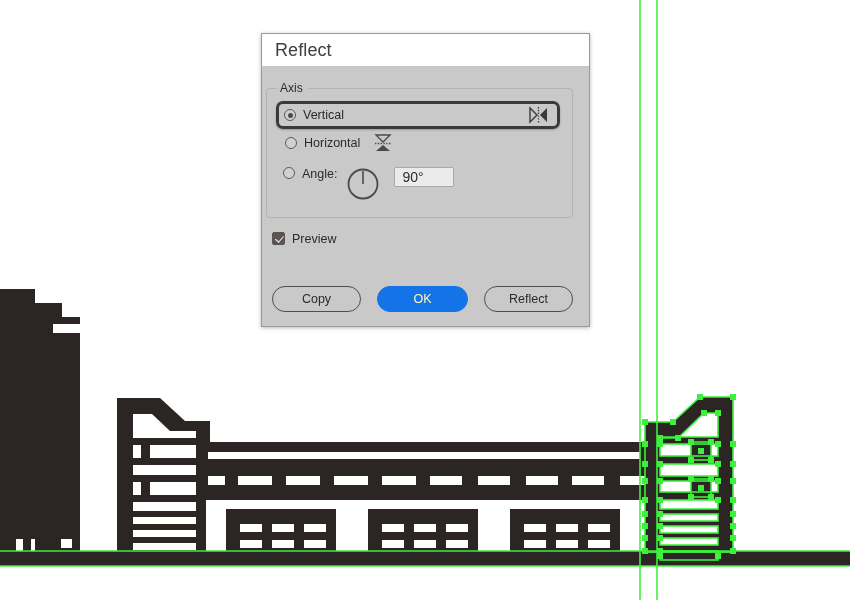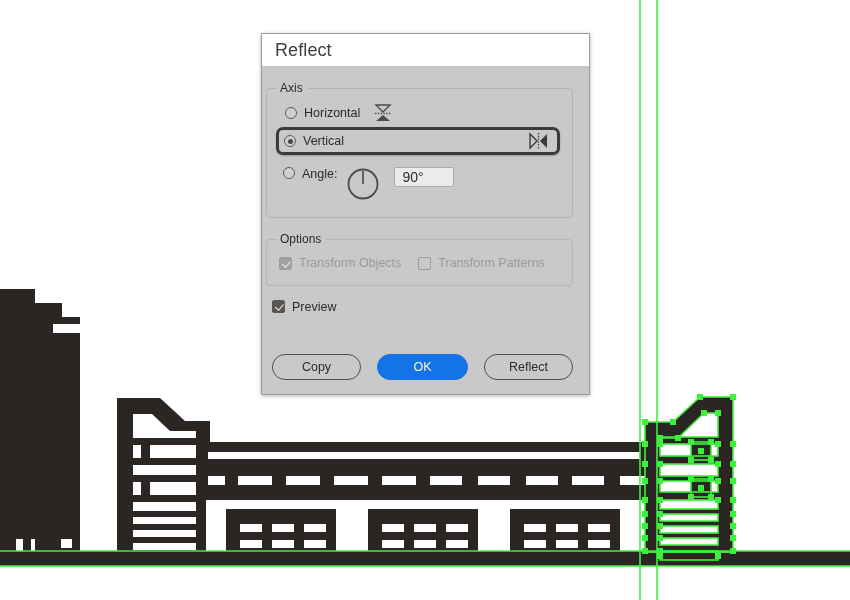--- a/index.html
+++ b/index.html
@@ -361,67 +361,57 @@
 
   <div class="titlebar">
     <span class="title">Reflect</span>
   </div>
 
   <div class="dialog-body">
 
     <fieldset class="group">
       <legend>Axis</legend>
 
+      <div class="radio-row focused">
+        <span class="radio checked"></span>
+        <span class="radio-label">Vertical</span>
+        <span class="axis-icon" style="margin-left:auto;margin-right:4px;">
+          <svg width="22" height="20" viewBox="0 0 22 20">
+            <polygon points="3,3 3,17 10,10" fill="none" stroke="#3a3a3a" stroke-width="1.4"></polygon>
+            <line x1="11.5" y1="2" x2="11.5" y2="18" stroke="#3a3a3a" stroke-width="1.3" stroke-dasharray="1.4 1.4"></line>
+            <polygon points="20,3 20,17 13,10" fill="#3a3a3a"></polygon>
+          </svg>
+        </span>
+      </div>
+
       <div class="radio-row">
         <span class="radio"></span>
         <span class="radio-label">Horizontal</span>
         <span class="axis-icon">
           <svg width="22" height="20" viewBox="0 0 22 20">
             <polygon points="4,2 18,2 11,9" fill="none" stroke="#4a4a4a" stroke-width="1.4"></polygon>
             <line x1="3" y1="10.5" x2="19" y2="10.5" stroke="#4a4a4a" stroke-width="1.3" stroke-dasharray="1.4 1.4"></line>
             <polygon points="4,18 18,18 11,12" fill="#4a4a4a"></polygon>
-          </svg>
-        </span>
-      </div>
-
-      <div class="radio-row focused">
-        <span class="radio checked"></span>
-        <span class="radio-label">Vertical</span>
-        <span class="axis-icon" style="margin-left:auto;margin-right:4px;">
-          <svg width="22" height="20" viewBox="0 0 22 20">
-            <polygon points="3,3 3,17 10,10" fill="none" stroke="#3a3a3a" stroke-width="1.4"></polygon>
-            <line x1="11.5" y1="2" x2="11.5" y2="18" stroke="#3a3a3a" stroke-width="1.3" stroke-dasharray="1.4 1.4"></line>
-            <polygon points="20,3 20,17 13,10" fill="#3a3a3a"></polygon>
           </svg>
         </span>
       </div>
 
       <div class="angle-row">
         <span class="radio"></span>
         <span class="radio-label">Angle:</span>
         <span class="dial">
           <svg width="34" height="34" viewBox="0 0 34 34">
             <circle cx="17" cy="17" r="14.5" fill="none" stroke="#4a4a4a" stroke-width="1.8"></circle>
             <line x1="17" y1="17" x2="17" y2="4" stroke="#4a4a4a" stroke-width="1.6"></line>
           </svg>
         </span>
         <input class="angle-input" type="text" value="90°" style="">
       </div>
     </fieldset>
 
-    <fieldset class="group disabled">
-      <legend>Options</legend>
-      <div class="options-row">
-        <span class="chk checked"></span>
-        <span class="opt-label disabled">Transform Objects</span>
-        <span class="opt-spacer"></span>
-        <span class="chk empty"></span>
-        <span class="opt-label disabled">Transform Patterns</span>
-      </div>
-    </fieldset>
 
     <div class="preview-row">
       <span class="chk checked dark"></span>
       <span class="preview-label">Preview</span>
     </div>
 
     <div class="btn-row">
       <div class="btn secondary">Copy</div>
       <div class="btn primary">OK</div>
       <div class="btn secondary">Reflect</div>

